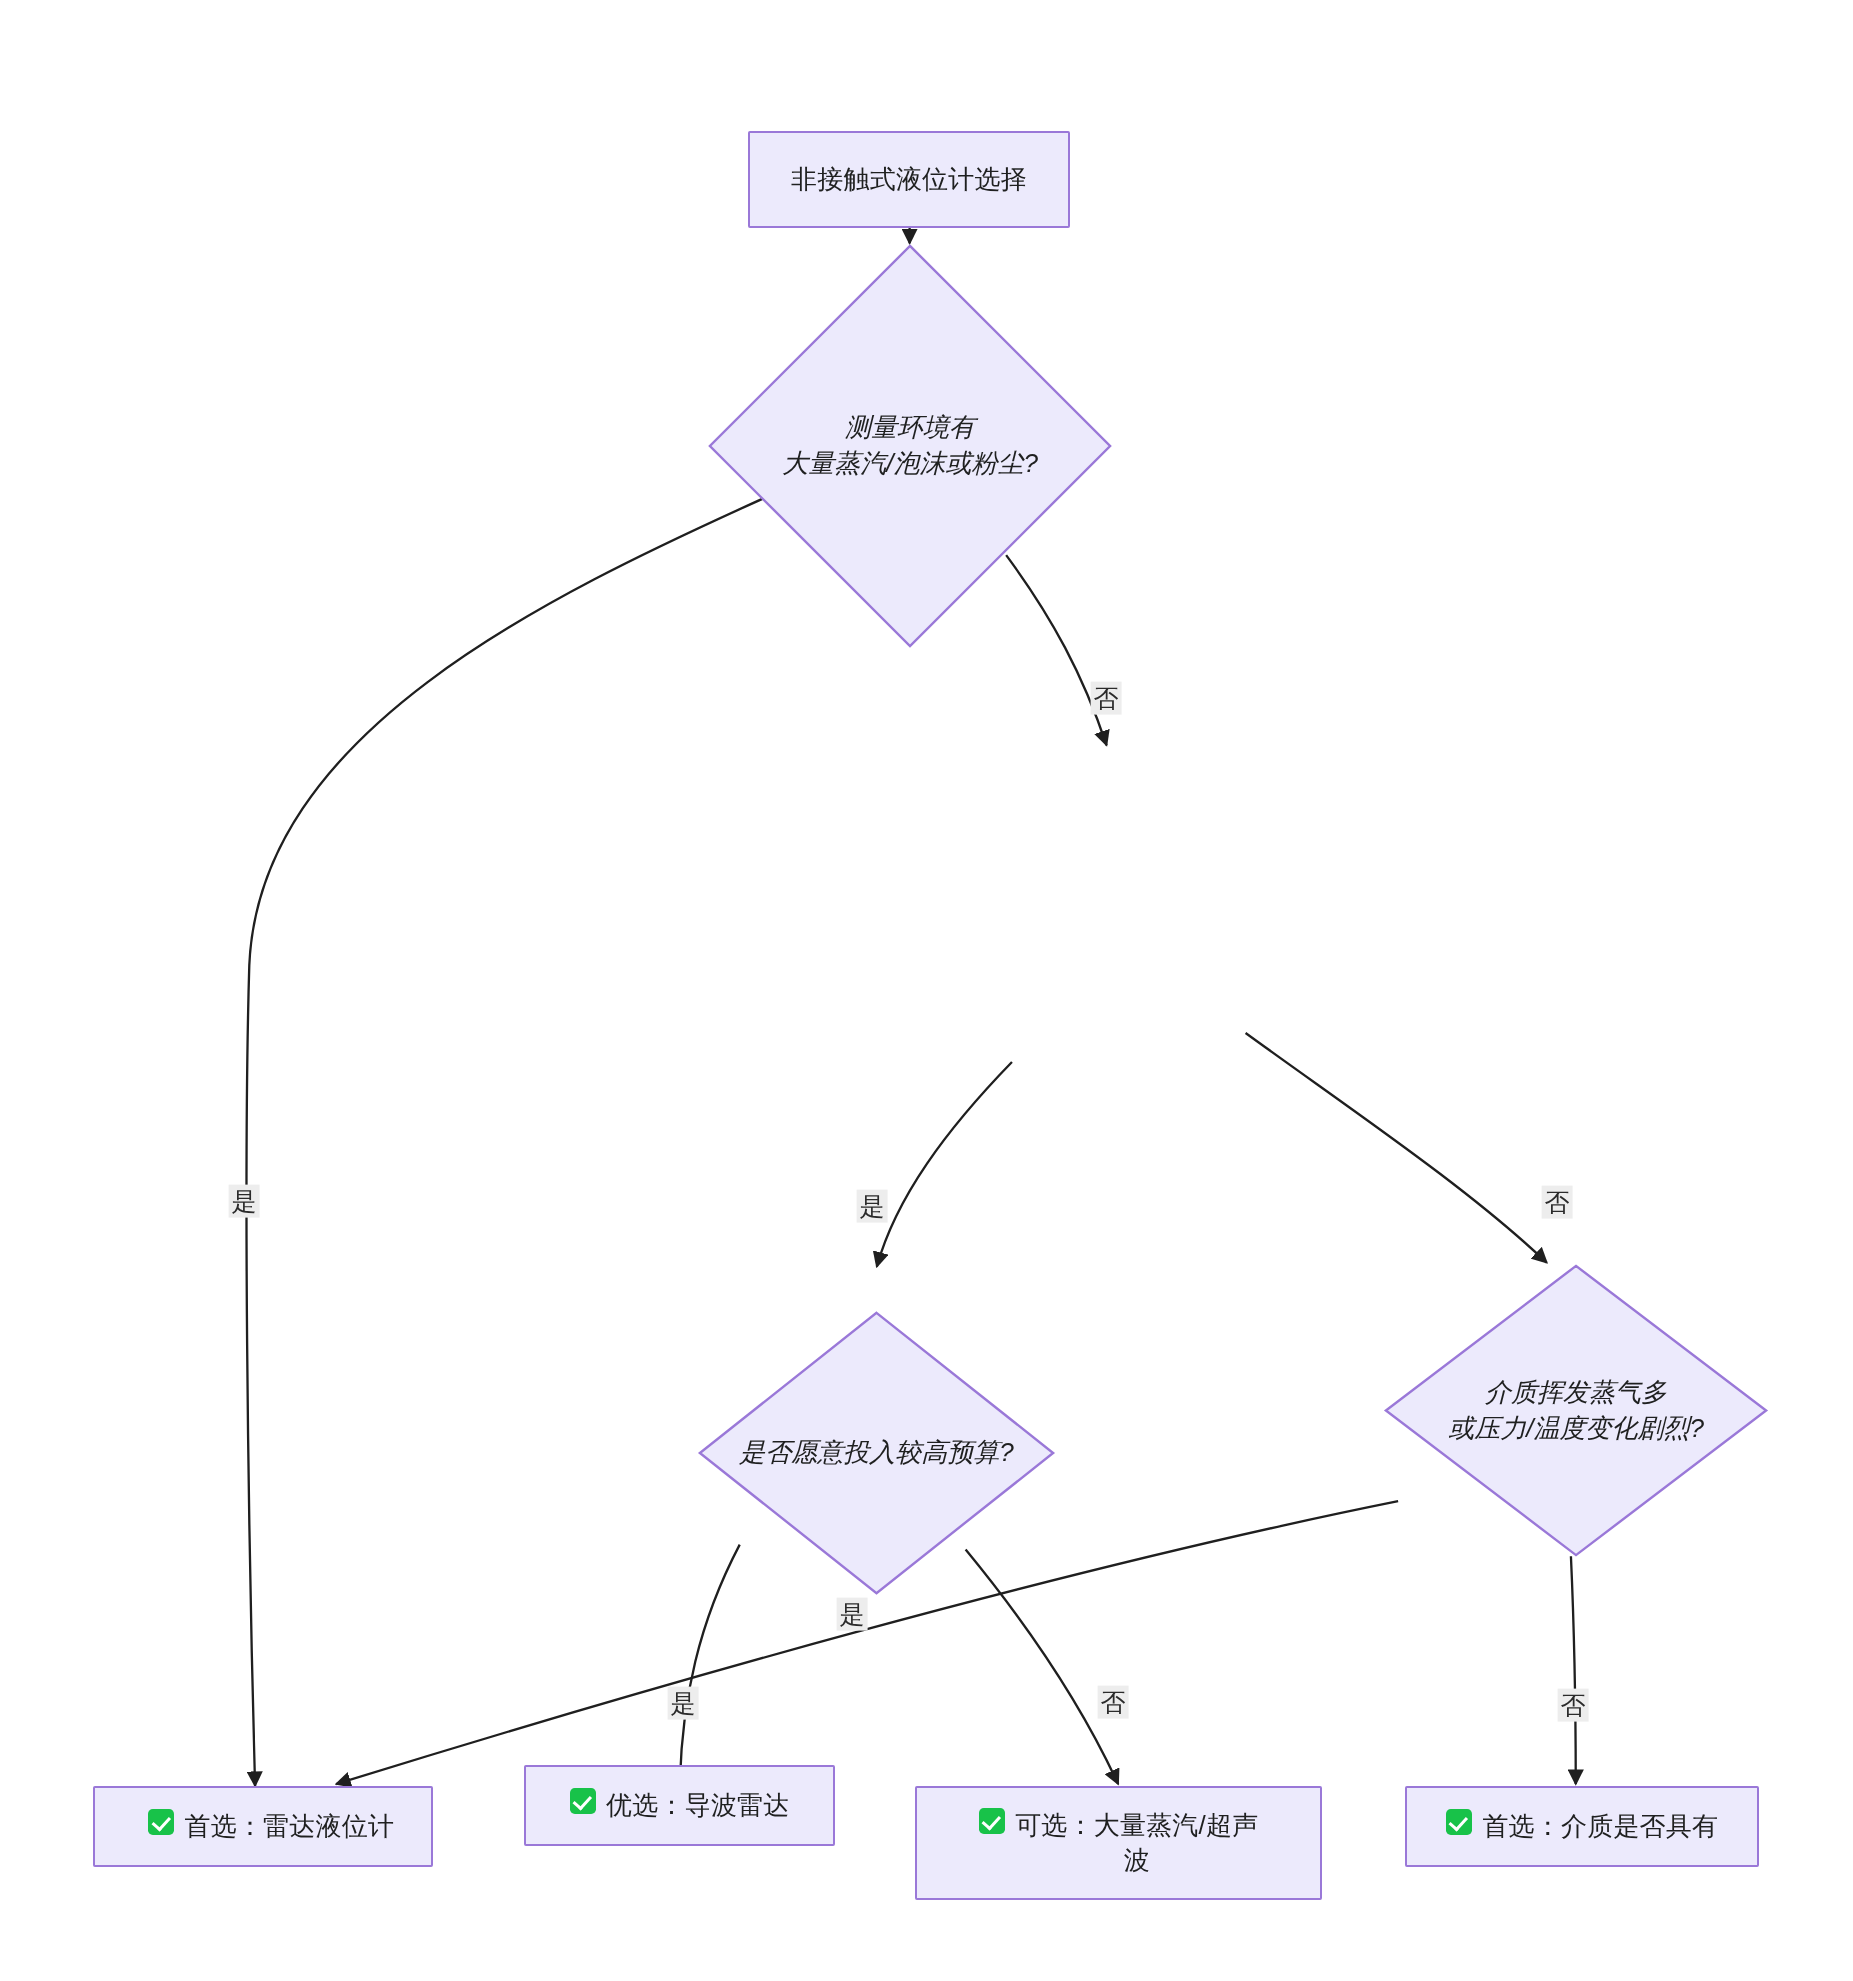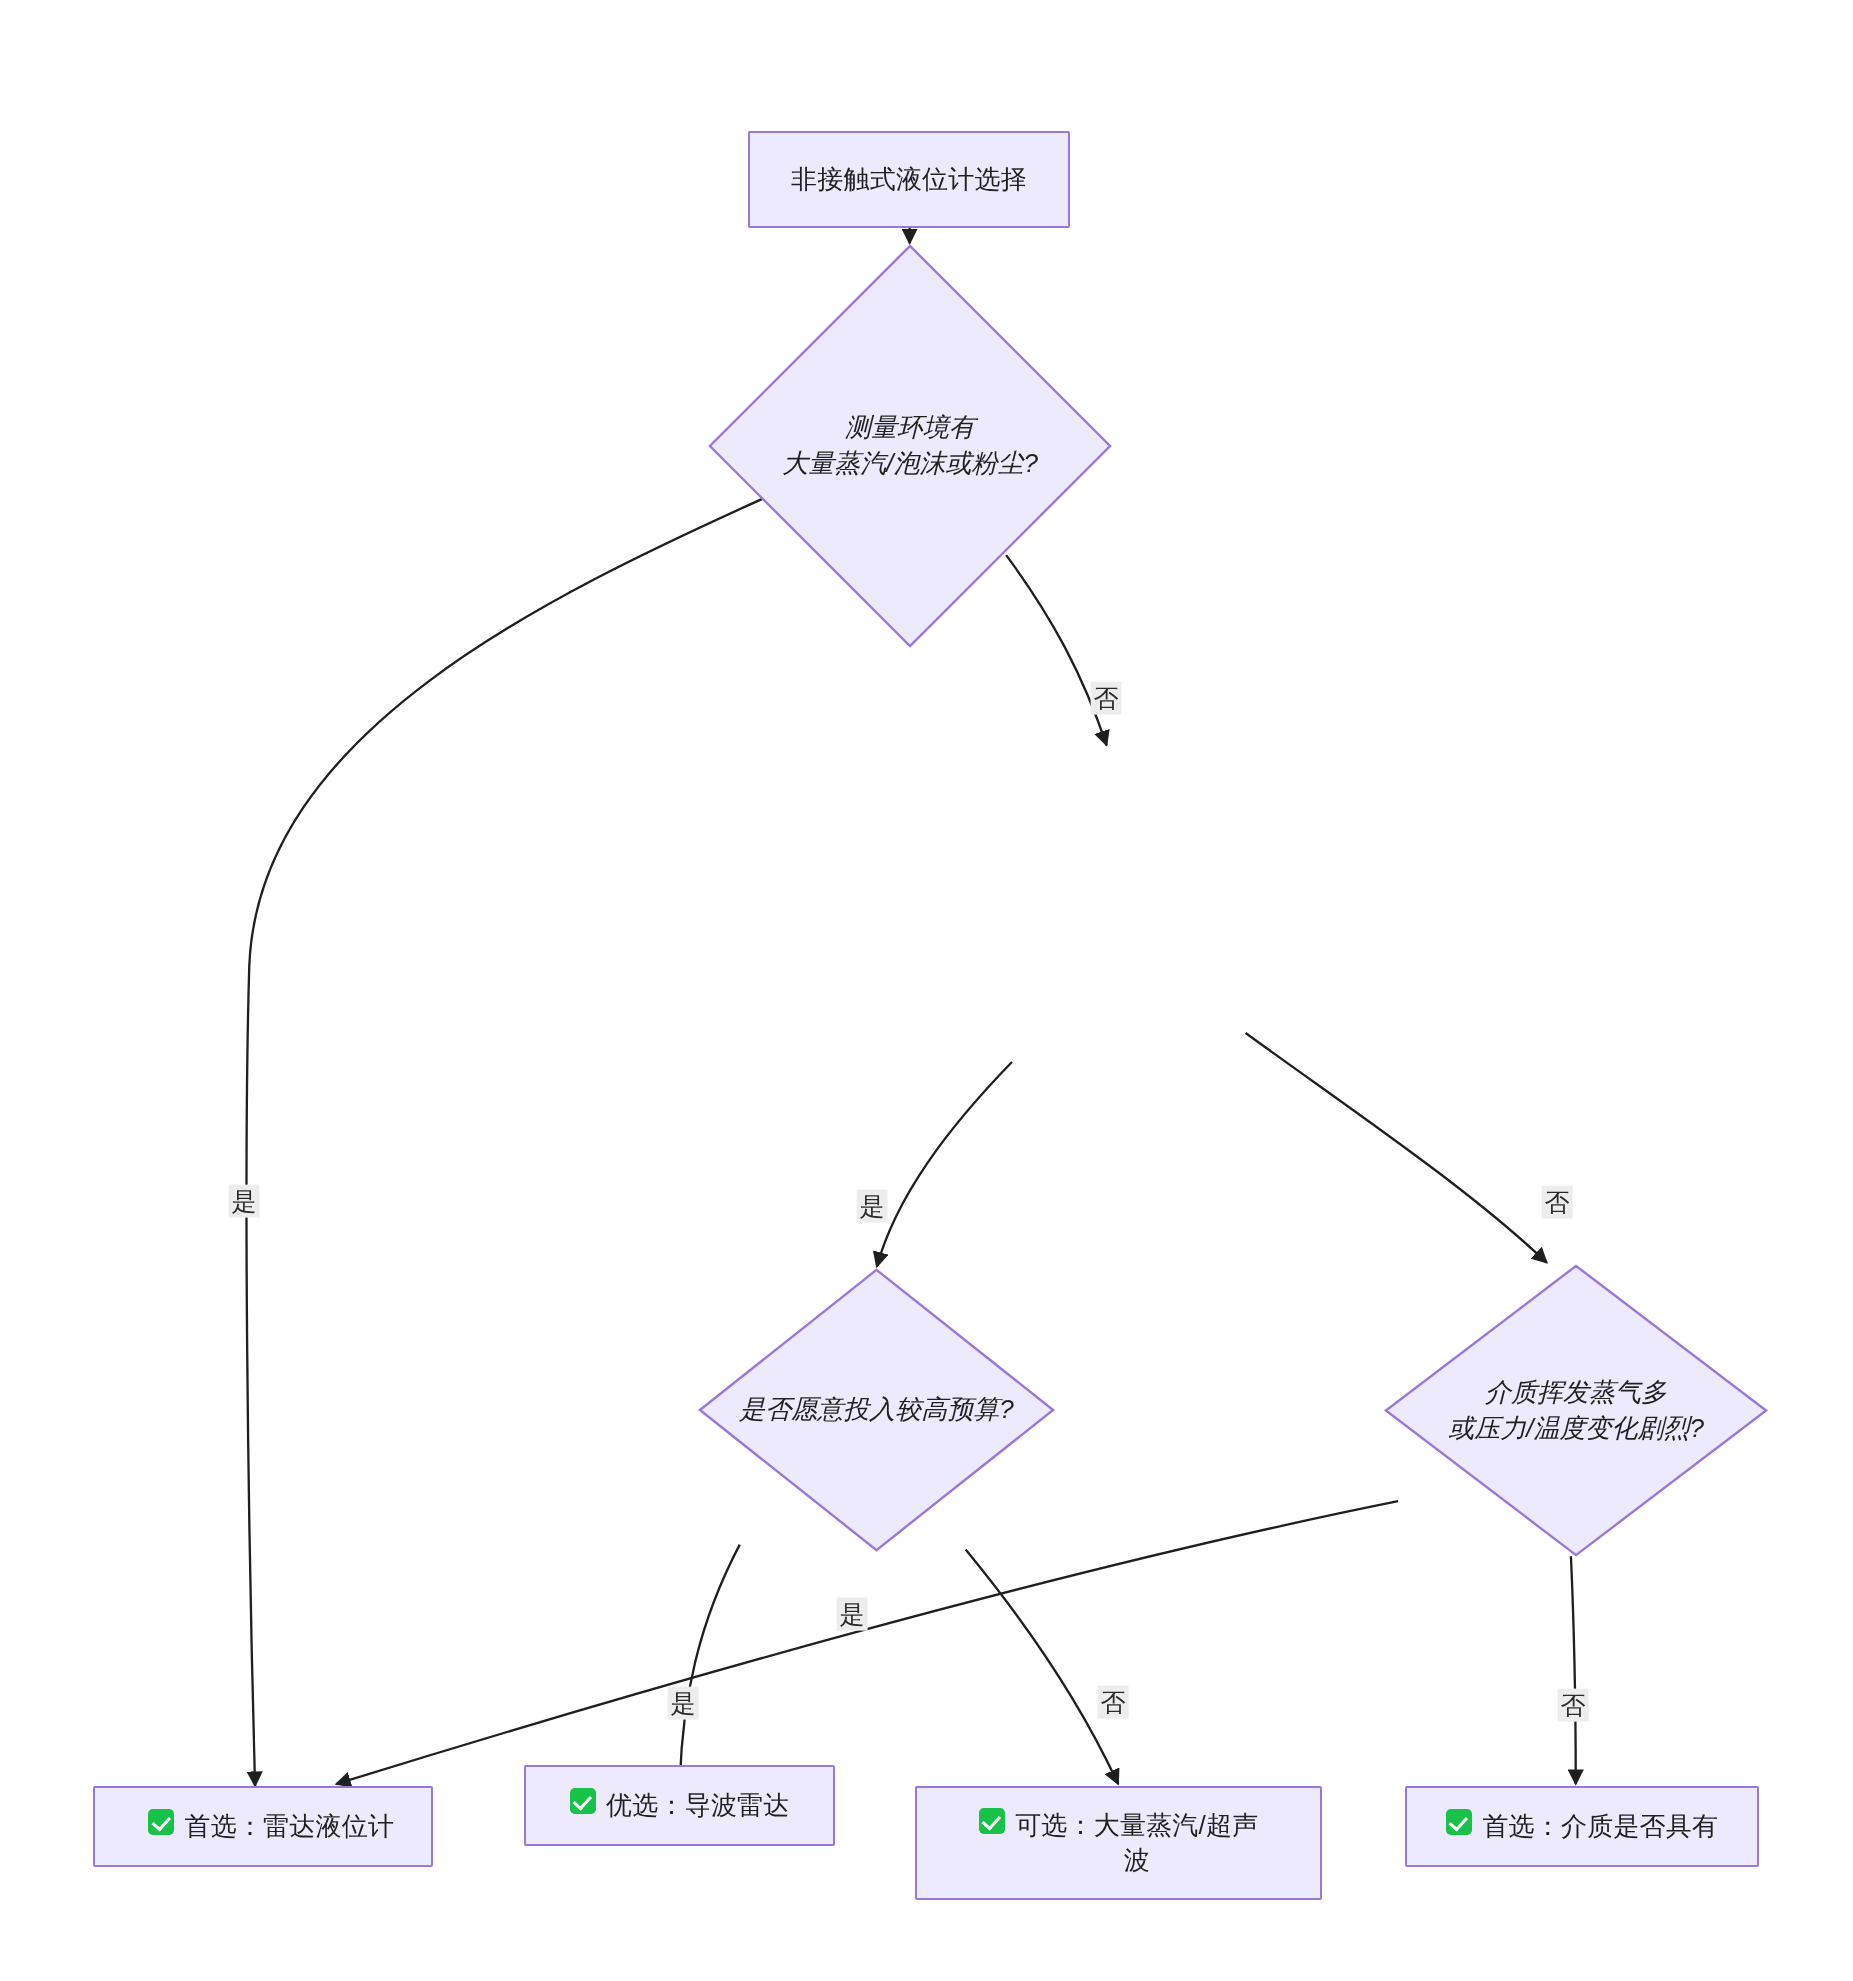--- a/index.html
+++ b/index.html
@@ -154,21 +154,21 @@
 
   <div class="diamond-wrap" style="left:707px; top:243px; width:406px; height:406px;">
     <svg class="diamond-shape" viewBox="0 0 420 420" preserveAspectRatio="none">
       <polygon points="210,3 417,210 210,417 3,210" fill="#eceafc" stroke="#9a78d8" stroke-width="2.5"></polygon>
     </svg>
     <div class="diamond-label">测量环境有
 大量蒸汽/泡沫或粉尘?</div>
   </div>
 
 
-  <div class="diamond-wrap" style="left:697px; top:1267px; width:359px; height:286px;">
+  <div class="diamond-wrap" style="left:697px; top:1310px; width:359px; height:286px;">
     <svg class="diamond-shape" viewBox="0 0 372 296" preserveAspectRatio="none">
       <polygon points="186,3 369,148 186,293 3,148" fill="#eceafc" stroke="#9a78d8" stroke-width="2.5"></polygon>
     </svg>
     <div class="diamond-label">是否愿意投入较高预算?</div>
   </div>
 
   <div class="diamond-wrap" style="left:1383px; top:1263px; width:386px; height:295px;">
     <svg class="diamond-shape" viewBox="0 0 400 306" preserveAspectRatio="none">
       <polygon points="200,3 397,153 200,303 3,153" fill="#eceafc" stroke="#9a78d8" stroke-width="2.5"></polygon>
     </svg>

